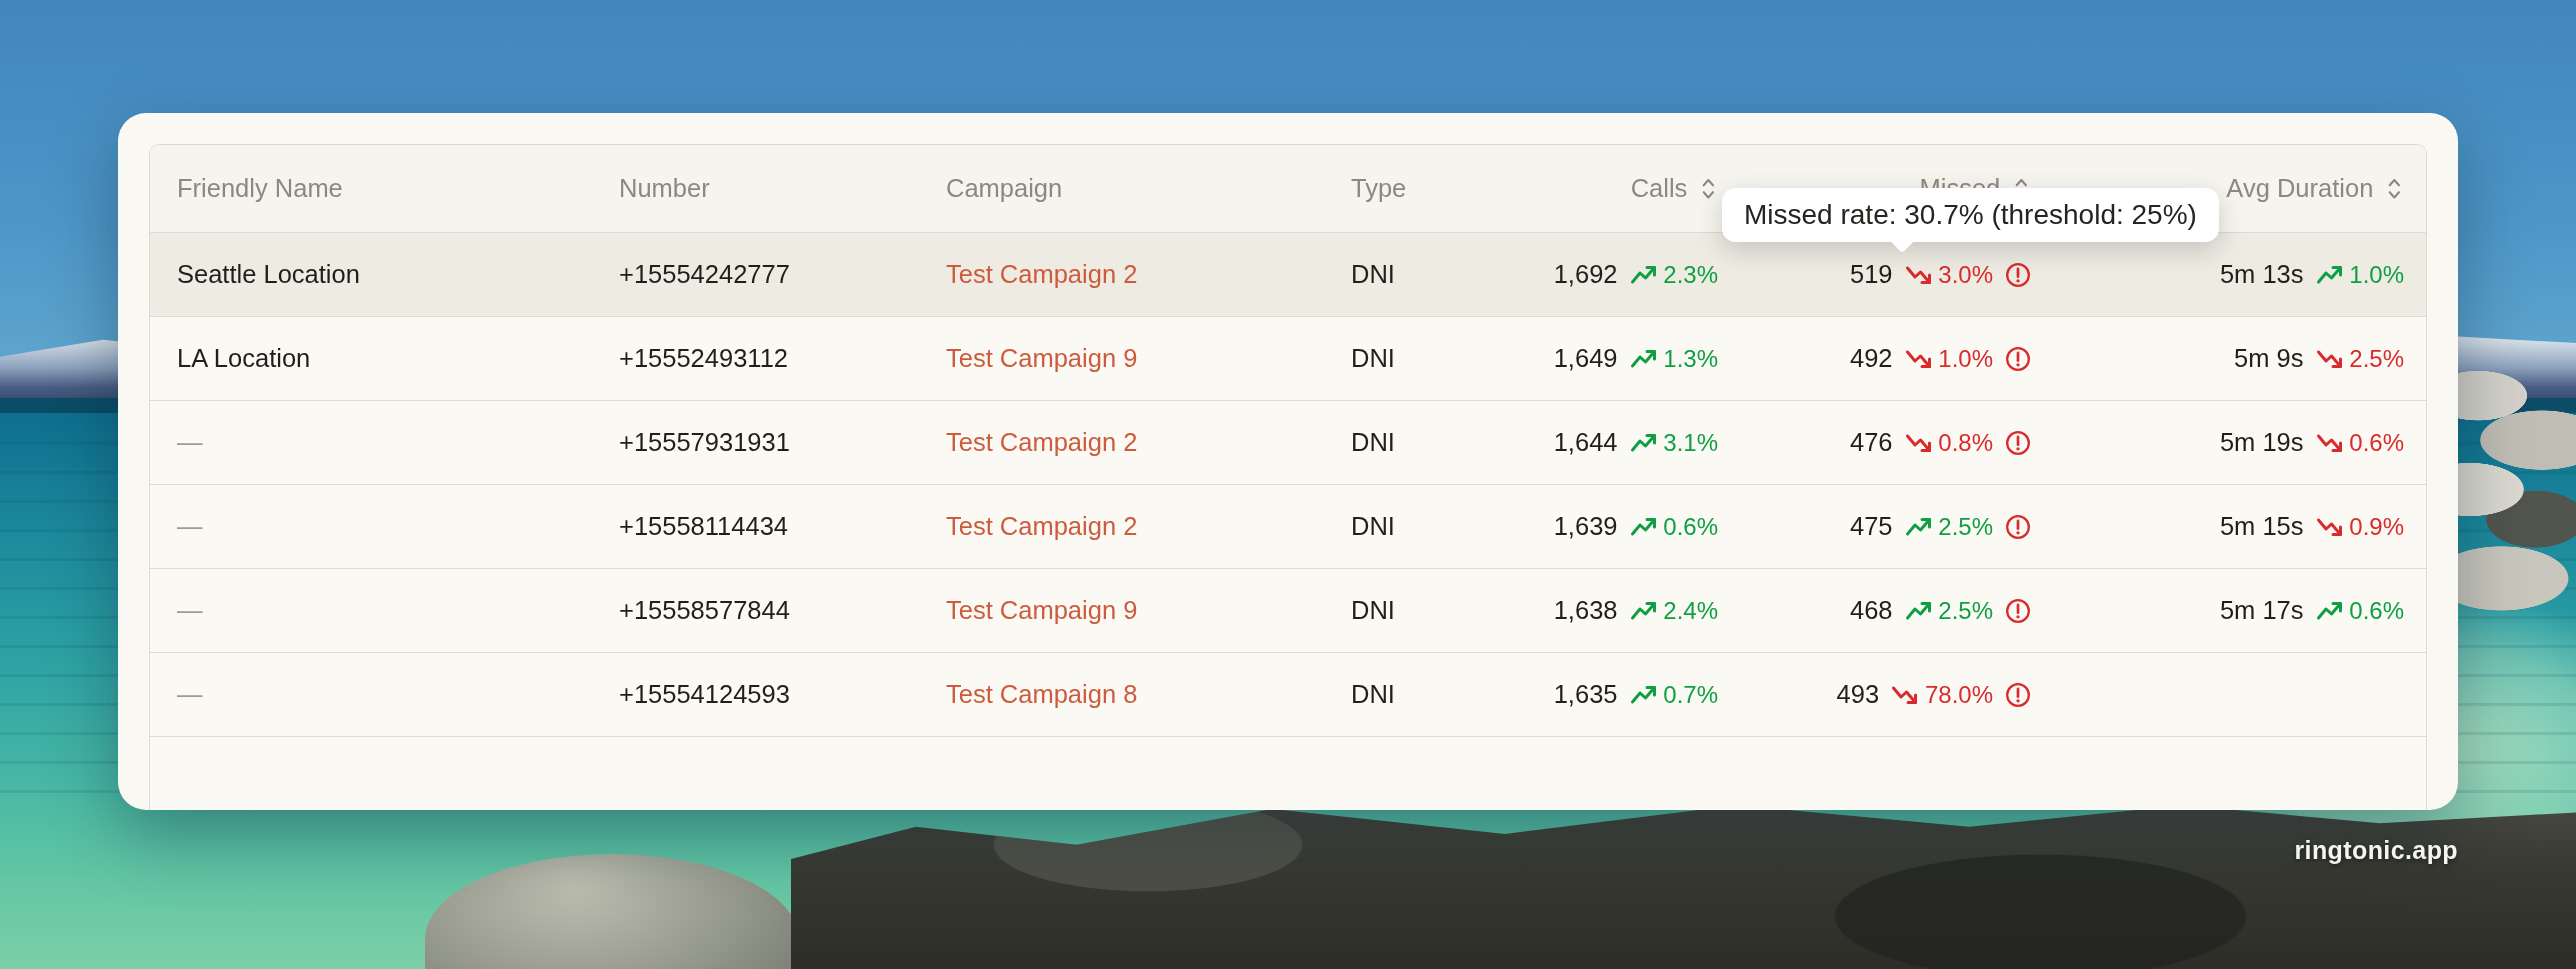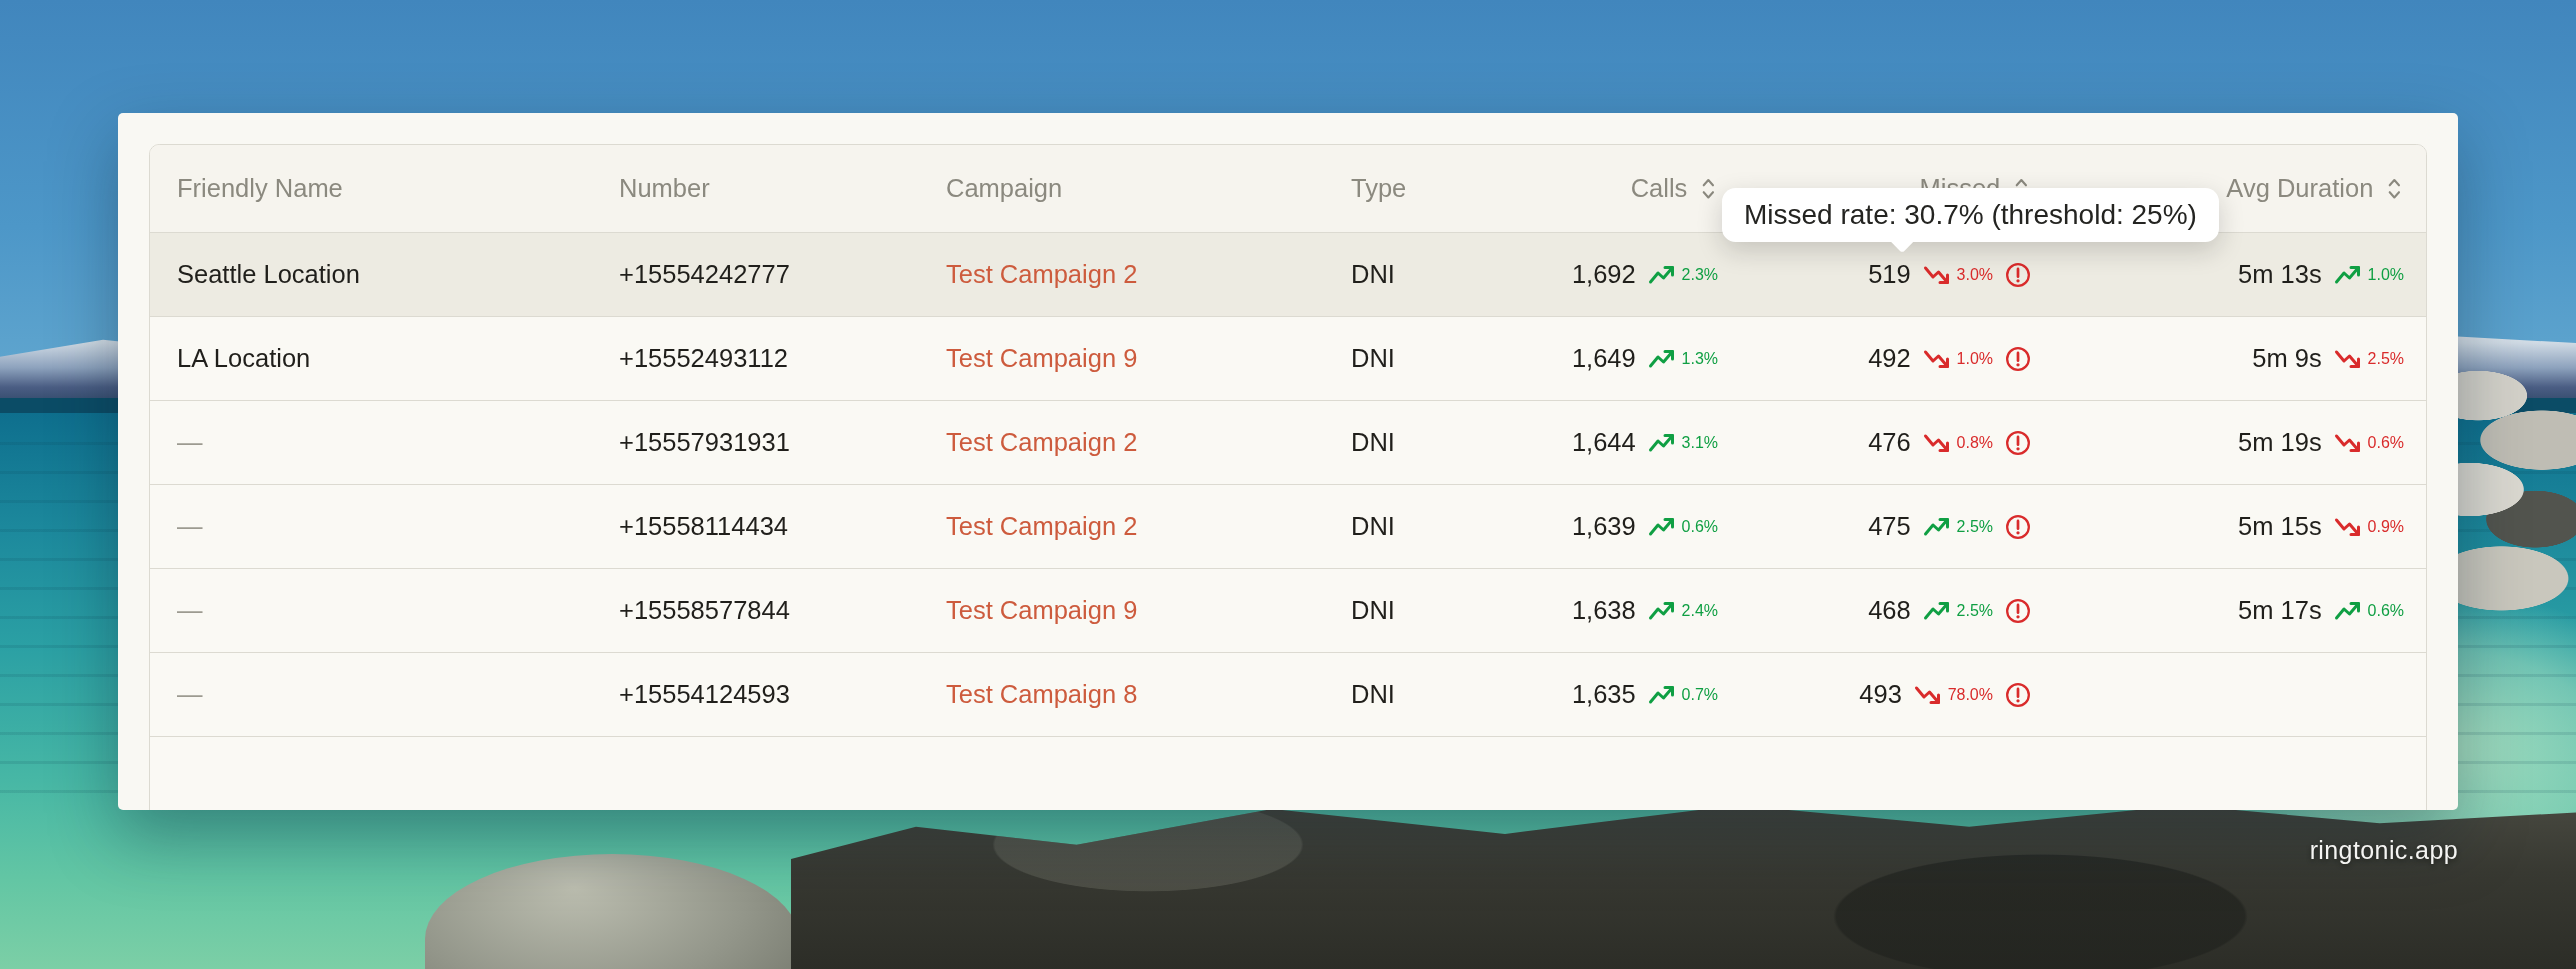--- a/index.html
+++ b/index.html
@@ -30,53 +30,53 @@
     border-radius:50% 50% 0 0; background:radial-gradient(ellipse at 40% 20%,#bcbeb0 0%,#93968a 55%,#6e7166 100%); }
   .bg-rock-bottom { position:absolute; left:791px; top:791px; width:1785px; height:179px;
     background:
       radial-gradient(ellipse 255px 77px at 20% 30%,rgba(120,122,110,.35) 0 60%,rgba(0,0,0,0) 61%),
       radial-gradient(ellipse 340px 102px at 70% 70%,rgba(30,32,28,.6) 0 60%,rgba(0,0,0,0) 61%),
       linear-gradient(180deg,#4a4b42 0%,#383932 45%,#2c2d27 100%);
     clip-path:polygon(0 38%,7% 20%,16% 30%,27% 10%,40% 24%,53% 8%,66% 20%,78% 8%,89% 18%,100% 12%,100% 100%,0 100%); }
 
   
   .card { position:absolute; left:118px; top:113px; width:2340px; height:697px;
-    background:#f9f8f3; border-radius:5px; box-shadow:0 25.5px 68px rgba(8,30,42,.35);
+    background:#f9f8f3; border-radius:28px; box-shadow:0 25.5px 68px rgba(8,30,42,.35);
     padding:31px 31px 0 31px; overflow:hidden; z-index:2; }
   .table-wrap { width:2278px; border:0.9px solid #dcdad1; border-radius:10.2px; overflow:hidden; background:#faf9f4; }
   .tr { display:grid; grid-template-columns:469px 327px 405px 214px 153px 313px 397px;
     align-items:center; height:84px; background:#faf9f4; border-top:0.9px solid #dcdad1; }
   .tr.header { height:87px; background:#f6f4ee; border-top:none; }
   .tr.hl { background:#edebe2; }
   .tr.stub { height:90px; }
   .th { color:#8b897f; font-size:25.5px; display:flex; align-items:center; gap:12px; }
   .td { font-size:25.5px; color:#201f1b; }
   .c-pad { padding-left:27px; }
   .num { display:flex; align-items:center; justify-content:flex-end; gap:12px; white-space:nowrap; }
   .c-dur { padding-right:24px; }
   .th.num { justify-content:flex-end; }
   .muted { color:#9c9a90; }
   a.campaign { color:#cd5b3d; text-decoration:none; cursor:pointer; }
-  .pct { font-size:16px; }
+  .pct { font-size:24px; }
   .trend { display:inline-flex; align-items:center; gap:6.8px; }
   .trend.up { color:#0f9f43; }
   .trend.down { color:#d92b2b; }
   .alert { color:#d92b2b; display:inline-flex; align-items:center; }
   .sort-icon { color:#8b897f; display:inline-flex; }
 
   
   .tooltip { position:absolute; left:1722px; top:188px; z-index:10; background:#ffffff;
     border-radius:13.6px; padding:11px 22px; font-size:28px; color:#242421; white-space:nowrap;
     box-shadow:0 8.5px 25.5px rgba(20,20,20,.18); }
   .tooltip .caret { position:absolute; left:170px; bottom:-7.7px; width:20.4px; height:20.4px;
     background:#ffffff; transform:rotate(45deg); border-radius:3.4px; }
 
   
   .watermark { position:absolute; right:118px; top:836px; z-index:3; color:#f4f4f2;
-    font-size:25px; font-weight:400; letter-spacing:0.4px; text-shadow:0 1.7px 5.1px rgba(0,0,0,.45); }
+    font-size:25px; font-weight:700; letter-spacing:0.4px; text-shadow:0 1.7px 5.1px rgba(0,0,0,.45); }
 </style>
 </head>
 <body>
 
 <div class="bg-sky"></div>
 <div class="bg-mountains"></div>
 <div class="bg-horizon"></div>
 <div class="bg-water"></div>
 <div class="bg-water-glow"></div>
 <div class="bg-ripples"></div>

